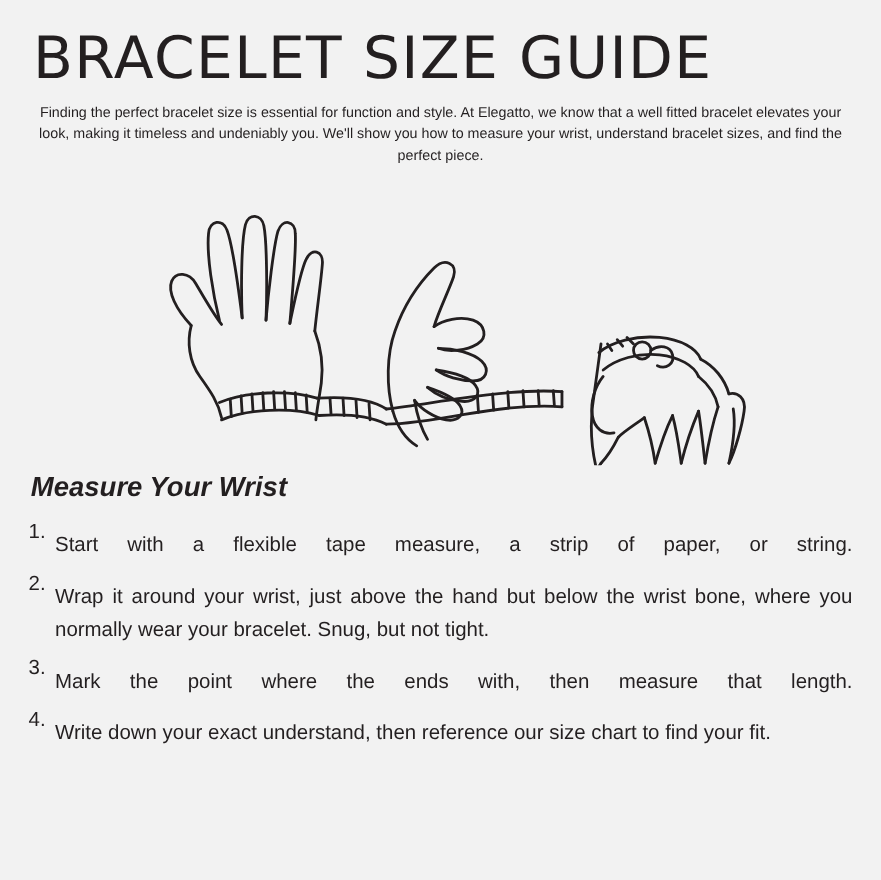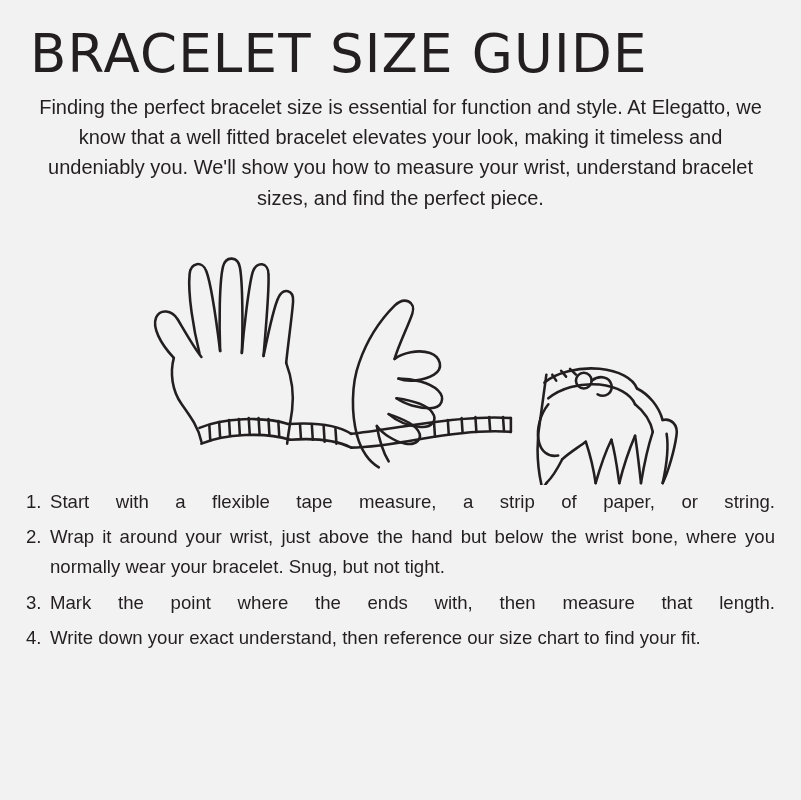--- a/index.html
+++ b/index.html
@@ -26,21 +26,21 @@
   .title {
     font-size: 53px;
     line-height: 1.05;
     font-weight: 400;
     letter-spacing: 1.2px;
     margin: 4px 0 10px 4px;
     white-space: nowrap;
     font-family: "DejaVu Sans", sans-serif;
   }
   .intro {
-    font-size: 20px;
+    font-size: 13px;
     line-height: 1.52;
     text-align: center;
     margin: 0 2px 4px 2px;
     font-family: "Liberation Sans", sans-serif;
   }
   .illustration {
     width: 100%;
     height: 262px;
     margin: 6px 0 2px 0;
     display: block;
@@ -64,20 +64,21 @@
     line-height: 1.62;
     margin-bottom: 5px;
   }
   ol.steps li .num {
     width: 24px;
     flex: 0 0 24px;
     text-align: left;
   }
   ol.steps li .txt {
     flex: 1 1 auto;
+    margin-top: 12px;
   }
   .just {
     text-align: justify;
     text-align-last: justify;
   }
   .just-multi {
     text-align: justify;
   }
 </style>
 </head>
@@ -164,20 +165,21 @@
           <path d="M544 238 C540 246, 534 256, 528 262"></path>
           <path d="M528 262 L524 268"></path>
 
           <path d="M530 182 C522 192, 518 206, 520 218 C522 230, 530 236, 540 234"></path>
         </g>
 
       </g>
     </svg>
   </div>
 
+  <h2 class="section-heading">Measure Your Wrist</h2>
 
   <ol class="steps">
     <li>
       <span class="num">1.</span>
       <span class="txt just">Start with a flexible tape measure, a strip of paper, or string.</span>
     </li>
     <li>
       <span class="num">2.</span>
       <span class="txt just-multi">Wrap it around your wrist, just above the hand but below the wrist bone, where you normally wear your bracelet. Snug, but not tight.</span>
     </li>

